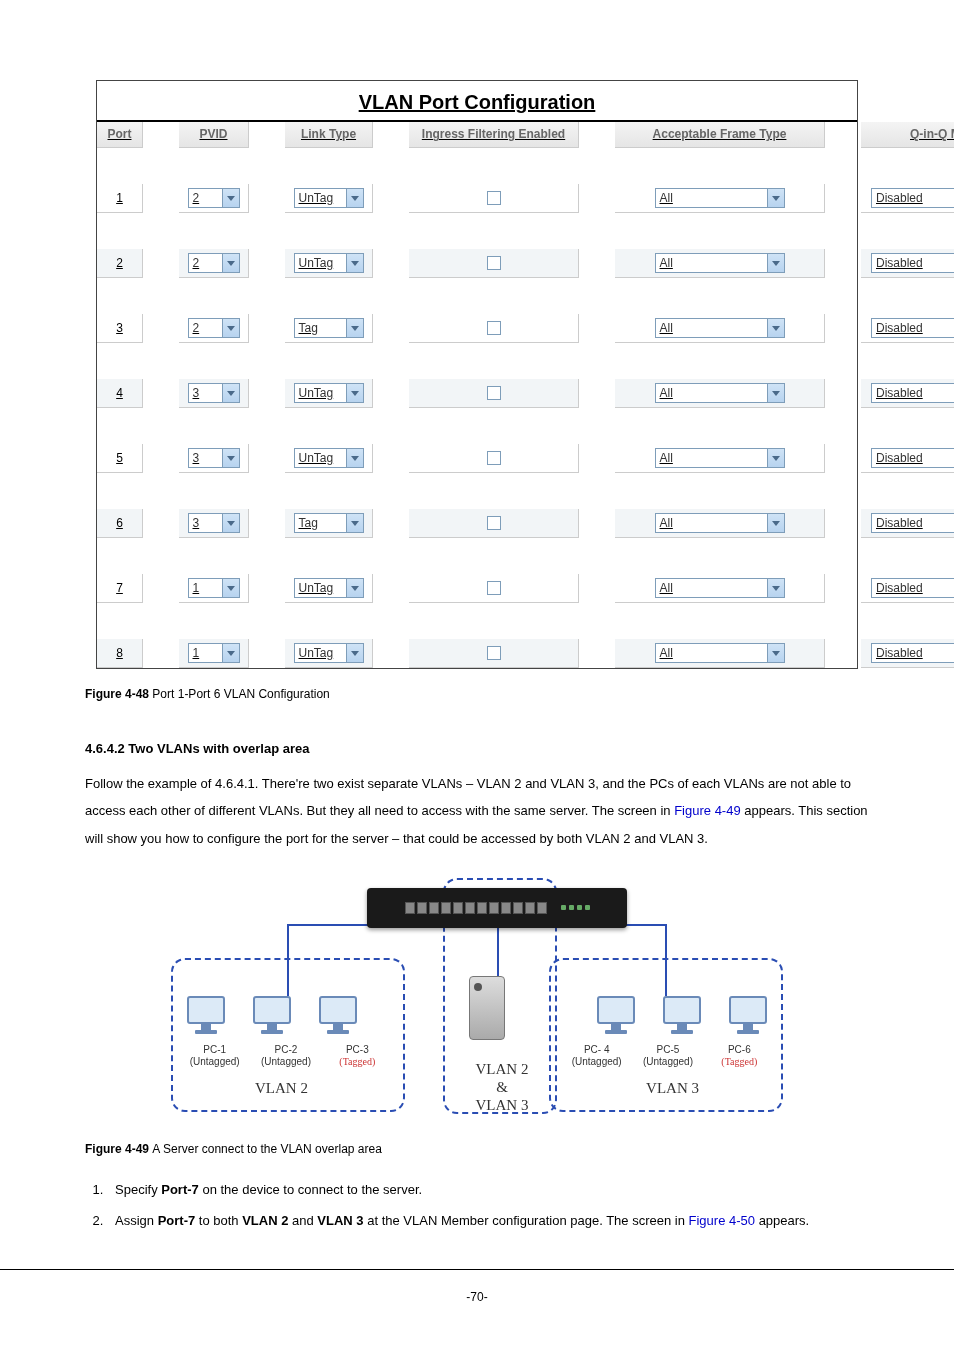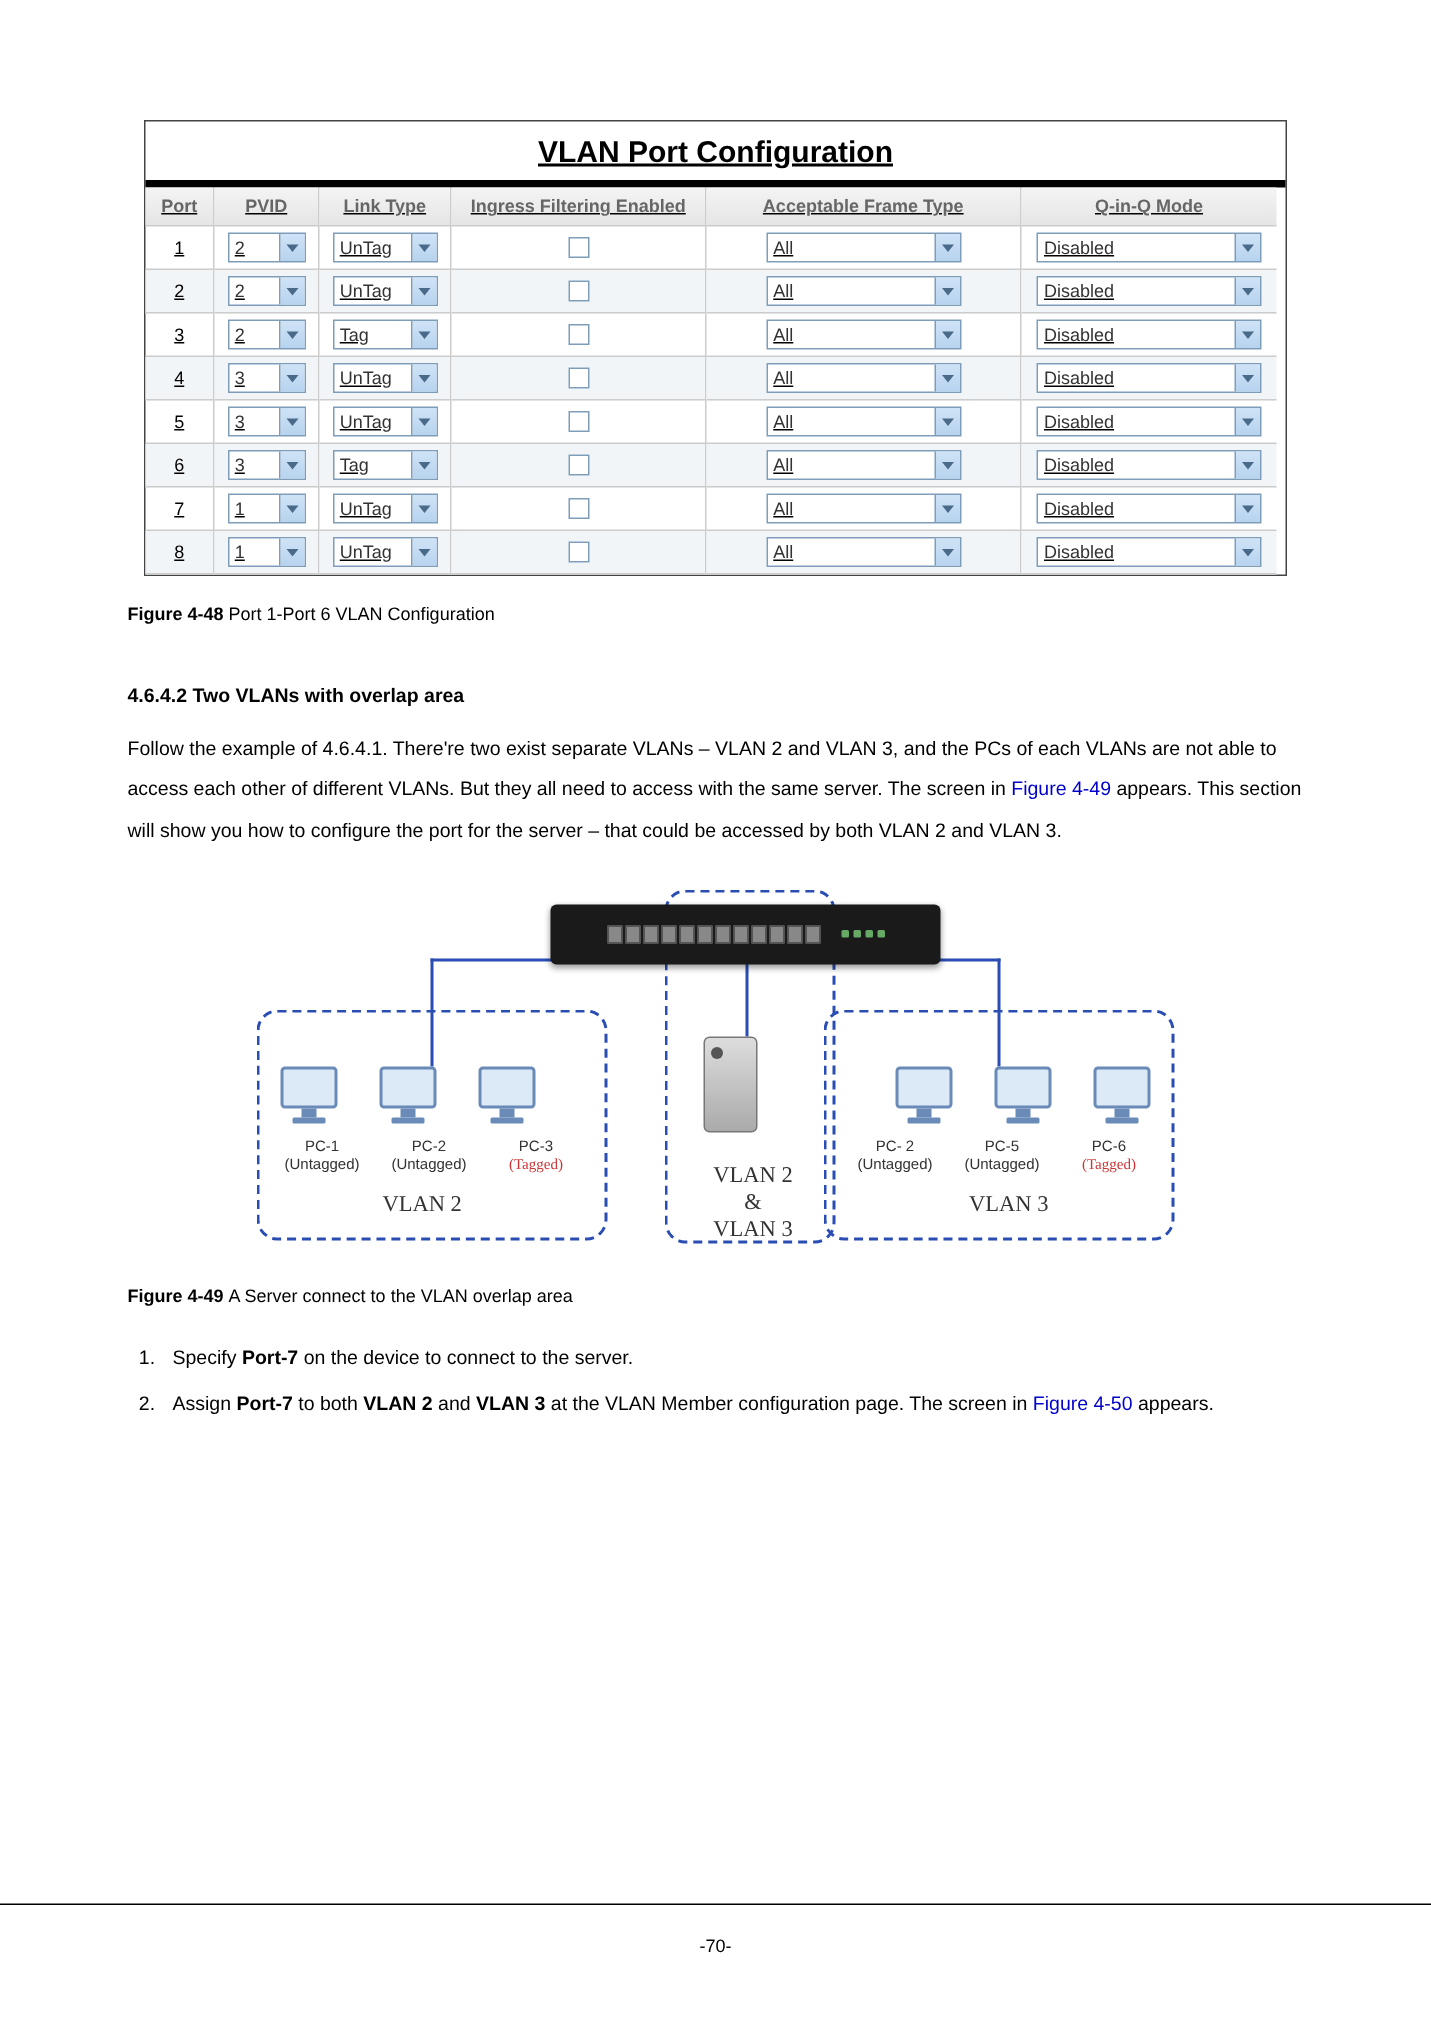--- a/index.html
+++ b/index.html
@@ -70,21 +70,22 @@
   }
   .select-sim .arrow-btn::after {
     content: "";
     border-left: 4px solid transparent;
     border-right: 4px solid transparent;
     border-top: 5px solid #4a6a8a;
   }
   .vlan-grid {
     display: grid;
     grid-template-columns: 46px 70px 88px 170px 210px 170px;
-    border-top: 5px solid #000000;
+    border-top: 2px solid #000000;
+    gap: 36px;
   }
   .vlan-grid > div {
     border-right: 1px solid #ccc;
     border-bottom: 1px solid #ccc;
     padding: 4px 6px;
     font-size: 12px;
     display: flex;
     align-items: center;
     justify-content: center;
     min-height: 26px;
@@ -565,21 +566,21 @@
             <div>PC-2</div>
             <div>(Untagged)</div>
           </div>
           <div>
             <div>PC-3</div>
             <div class="tagged">(Tagged)</div>
           </div>
         </div>
       <div class="pc-labels pl-right" id="pl-right">
           <div>
-            <div>PC- 2</div>
+            <div>PC- 4</div>
             <div>(Untagged)</div>
           </div>
           <div>
             <div>PC-5</div>
             <div>(Untagged)</div>
           </div>
           <div>
             <div>PC-6</div>
             <div class="tagged">(Tagged)</div>
           </div>

